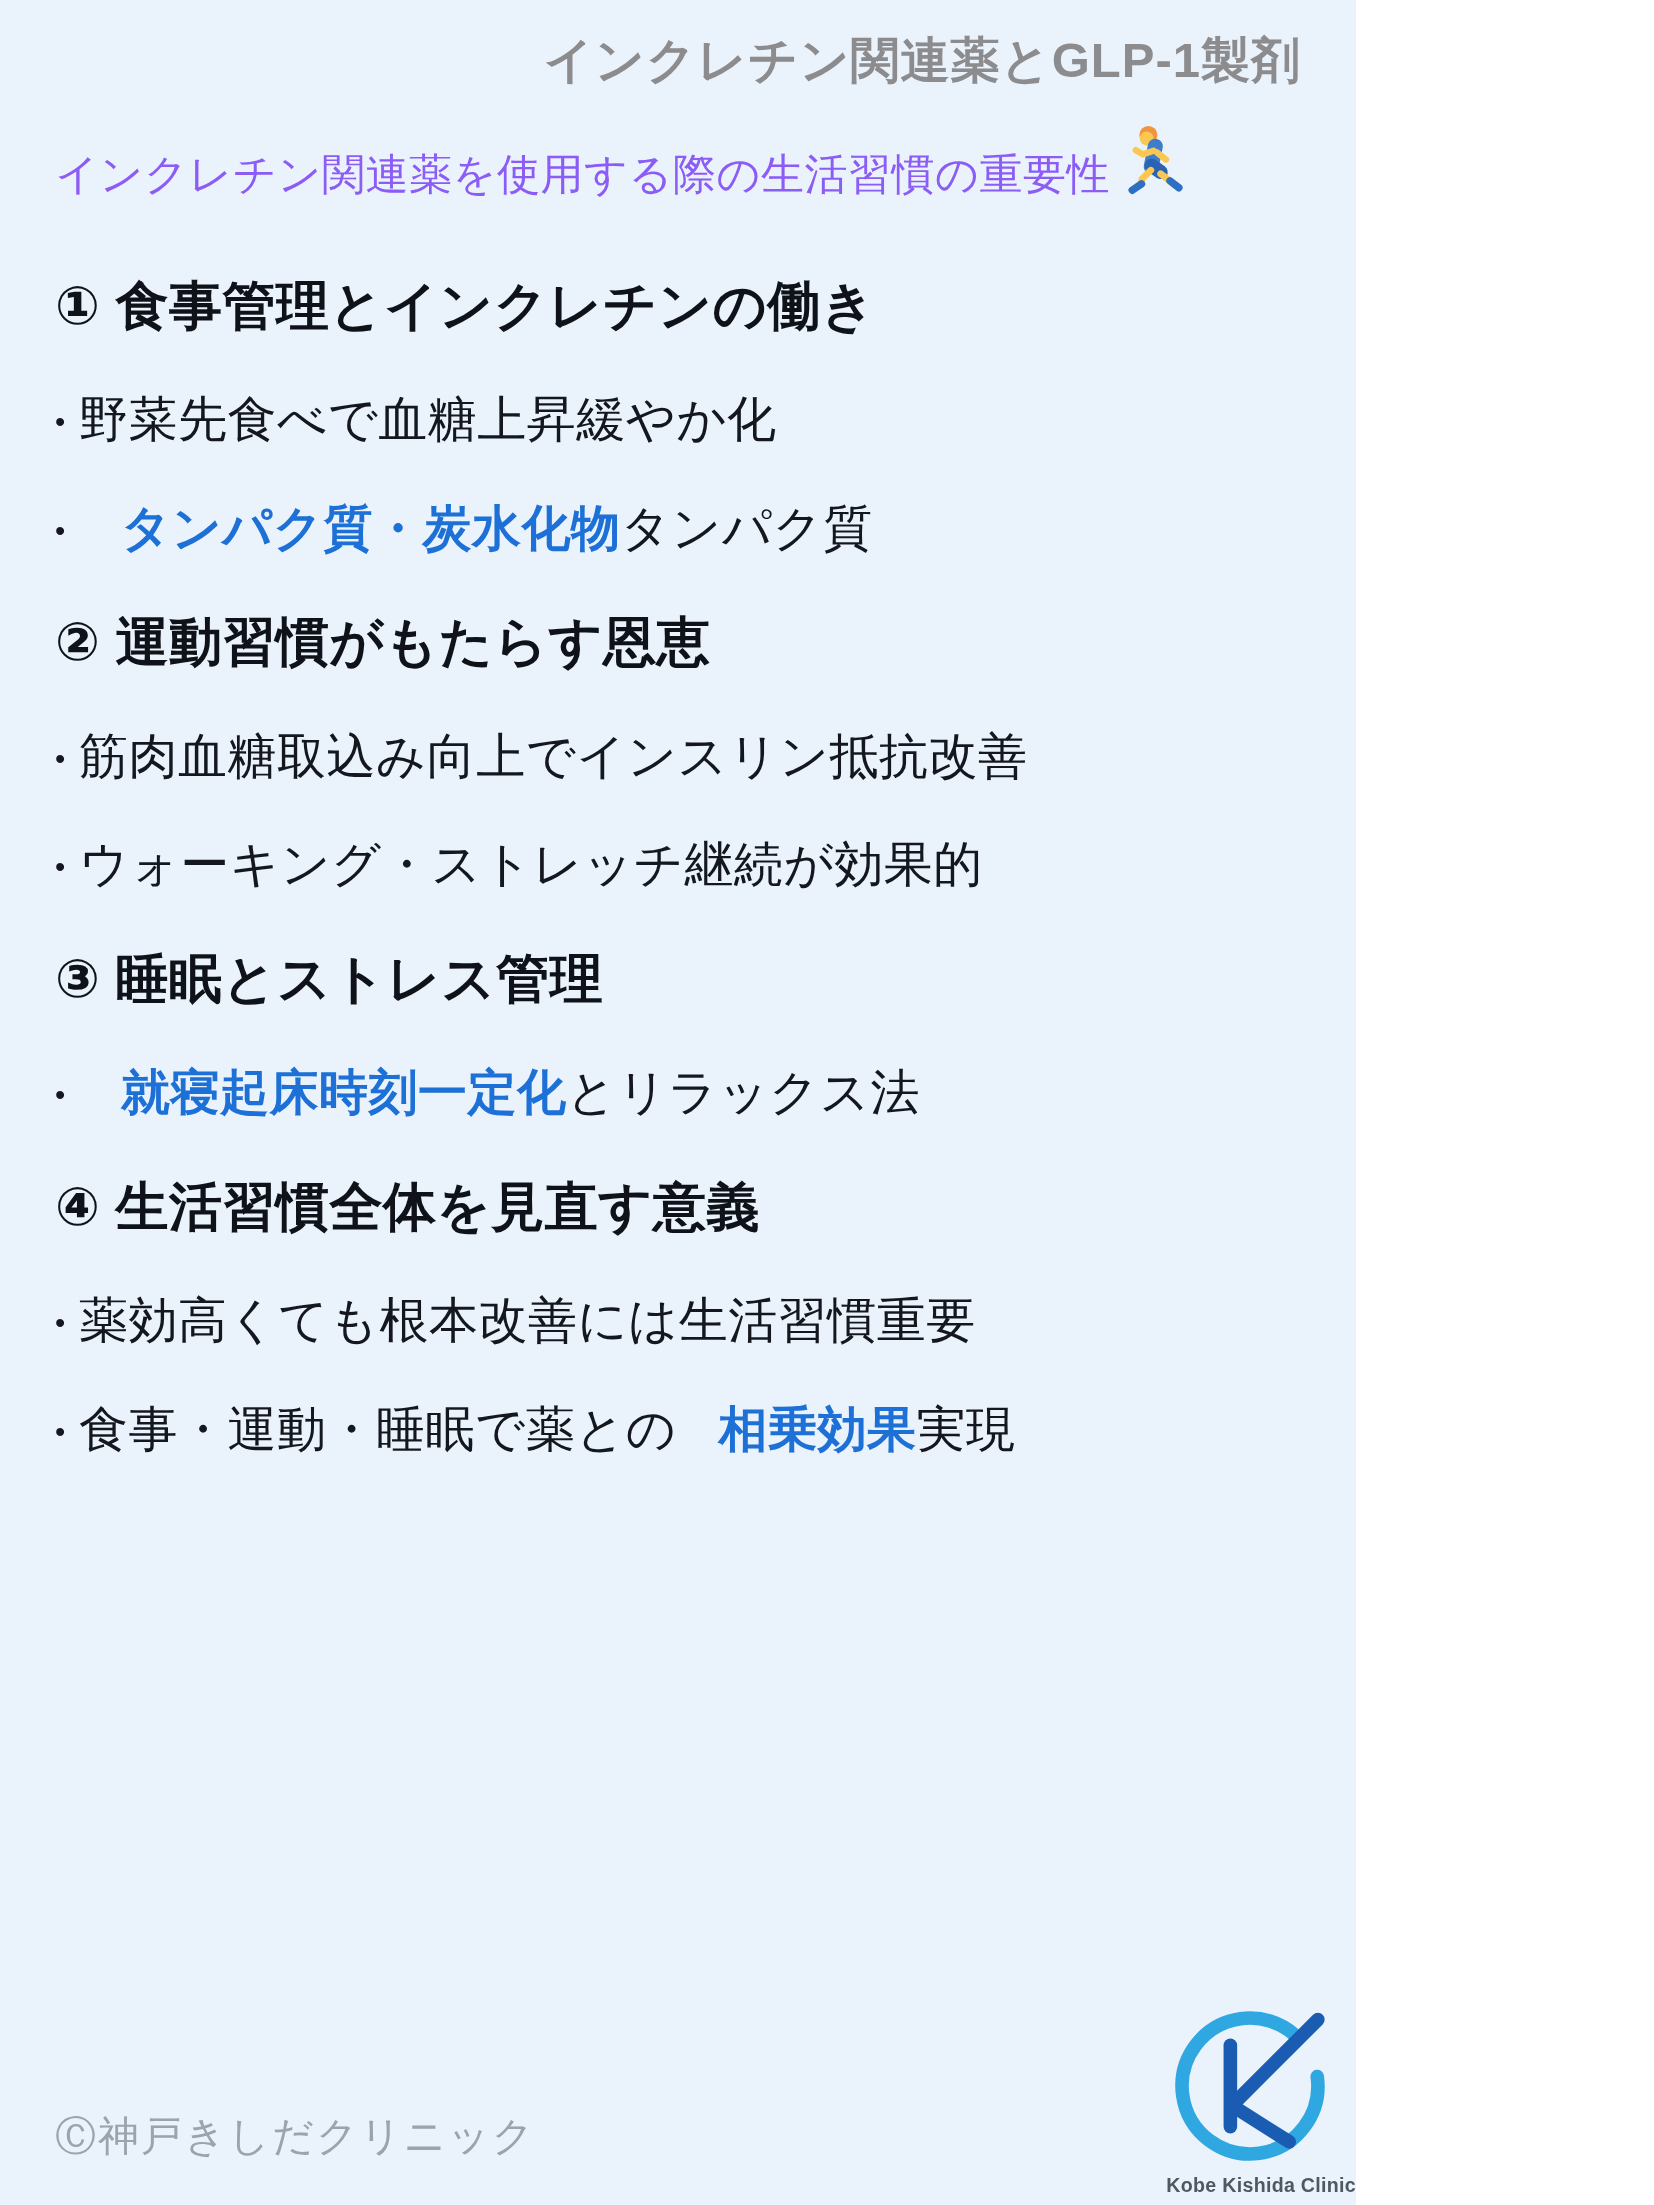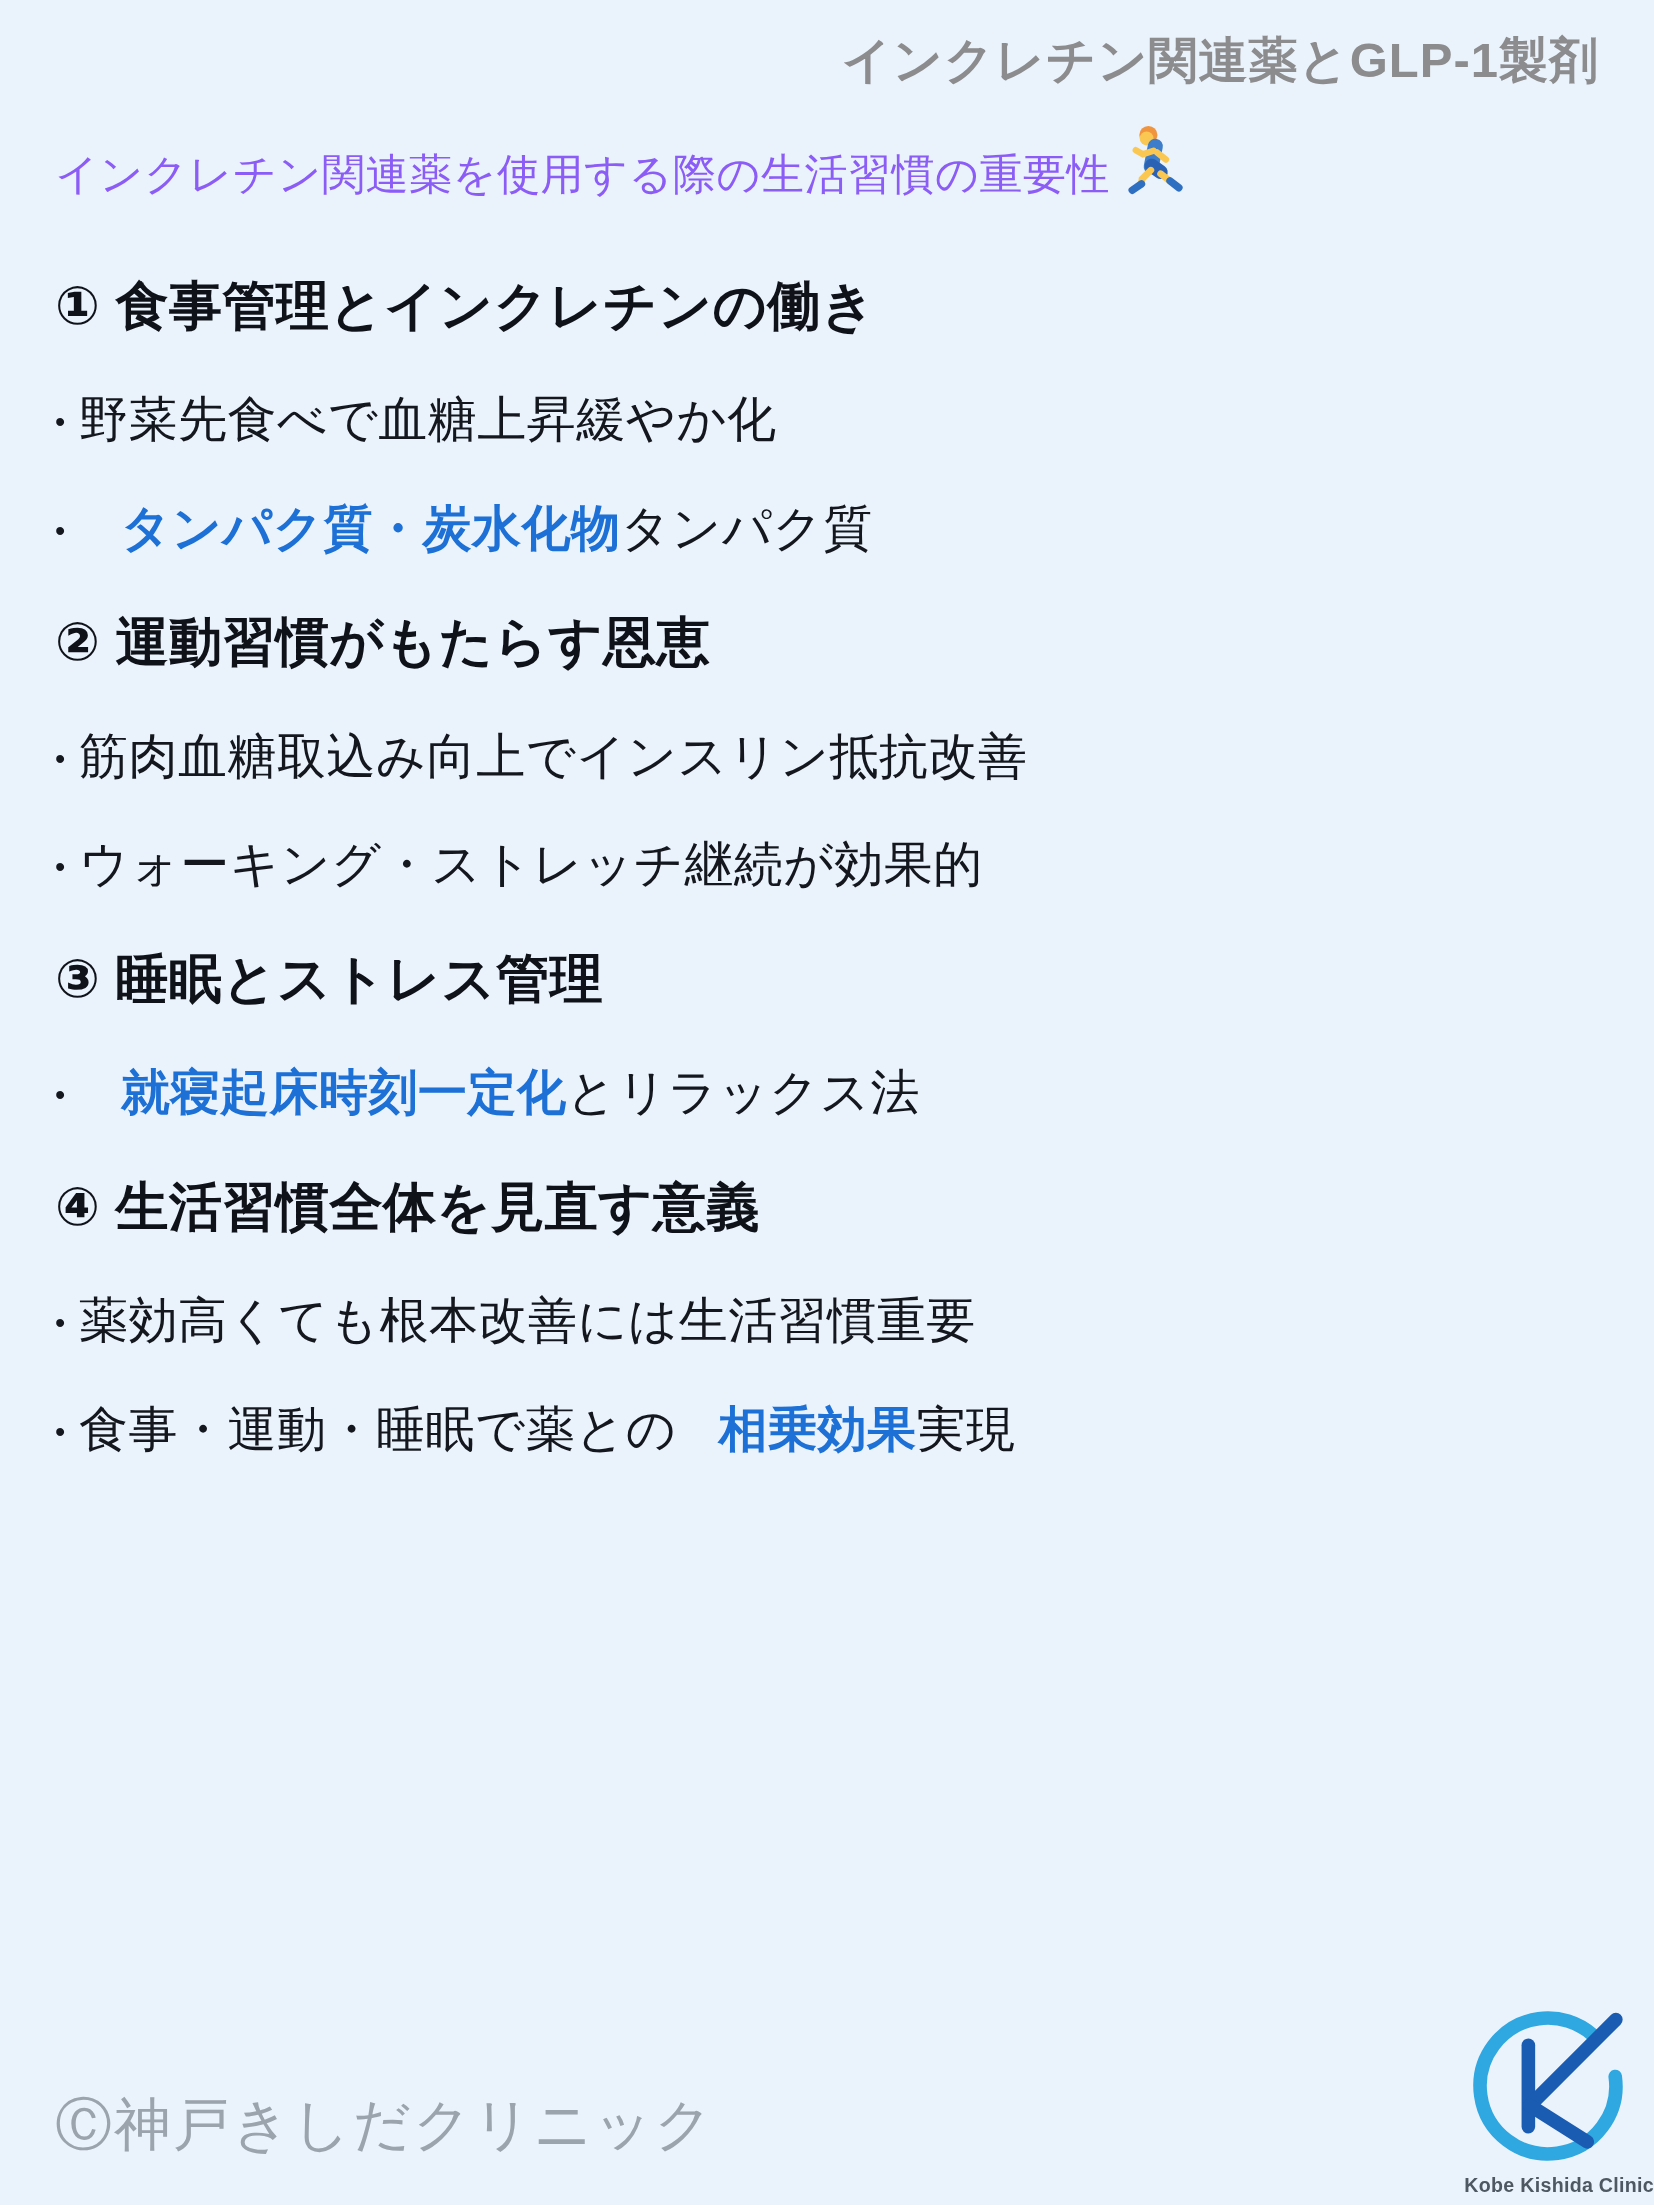--- a/index.html
+++ b/index.html
@@ -1,18 +1,18 @@
 <!DOCTYPE html>
 <html lang="ja"><head>
 <meta charset="utf-8">
 <style>
   html, body { margin: 0; padding: 0; }
   .page {
     position: relative;
-    width: 1654px;
+    width: 1356px;
     height: 2205px;
     background: #EAF2FB;
     overflow: hidden;
     font-family: "Liberation Sans", "DejaVu Sans", sans-serif;
     color: #12161C;
     box-sizing: border-box;
   }
   .inner { padding: 27.4px 55px 0 55px; }
 
   .top-header {
@@ -61,21 +61,21 @@
     font-size: 0.6em;
     vertical-align: 0.14em;
     margin-right: 0.45em;
   }
   .em { color: #1C70D6; font-weight: 700; margin-left: 42px; }
 
   .footer {
     position: absolute;
     left: 55px;
     bottom: 41px;
-    font-size: 57px;
+    font-size: 41px;
     color: #9BA3AD;
     letter-spacing: 2px;
   }
 
   .logo {
     position: absolute;
     right: 13.7px;
     bottom: 7.8px;
     width: 176px;
     text-align: right;

